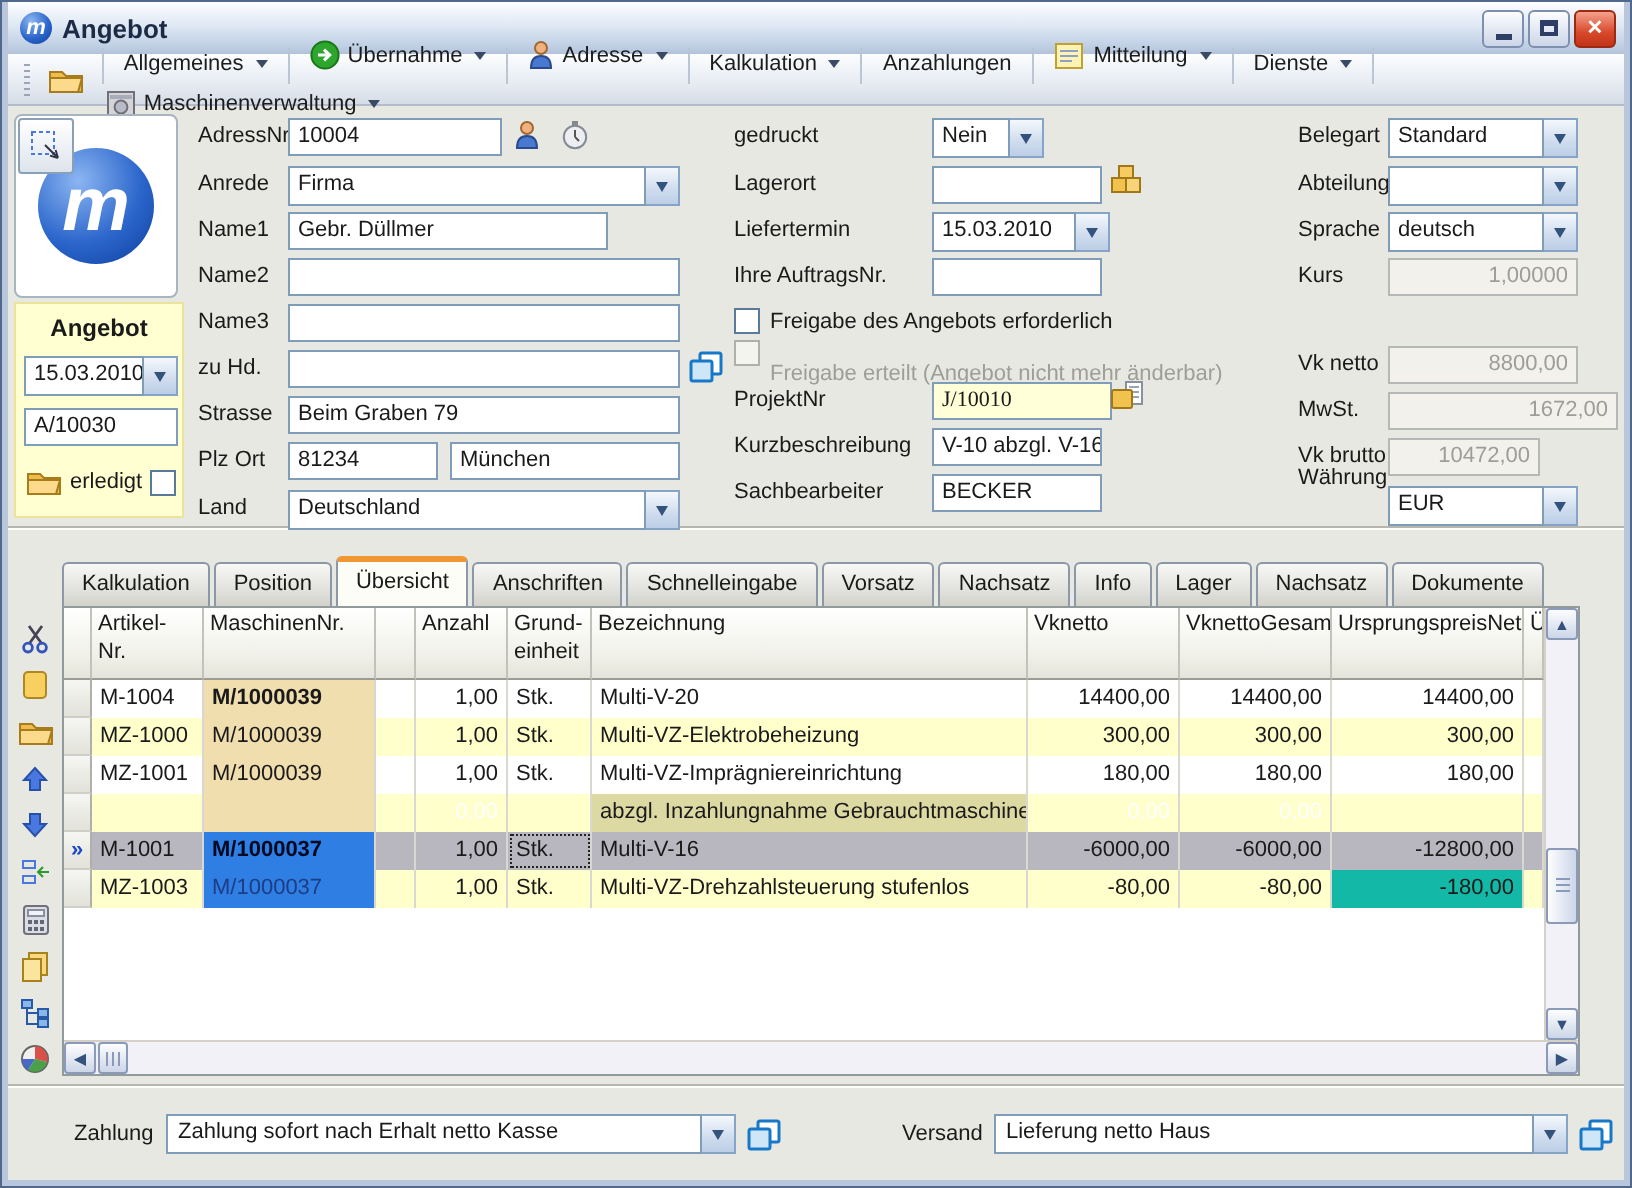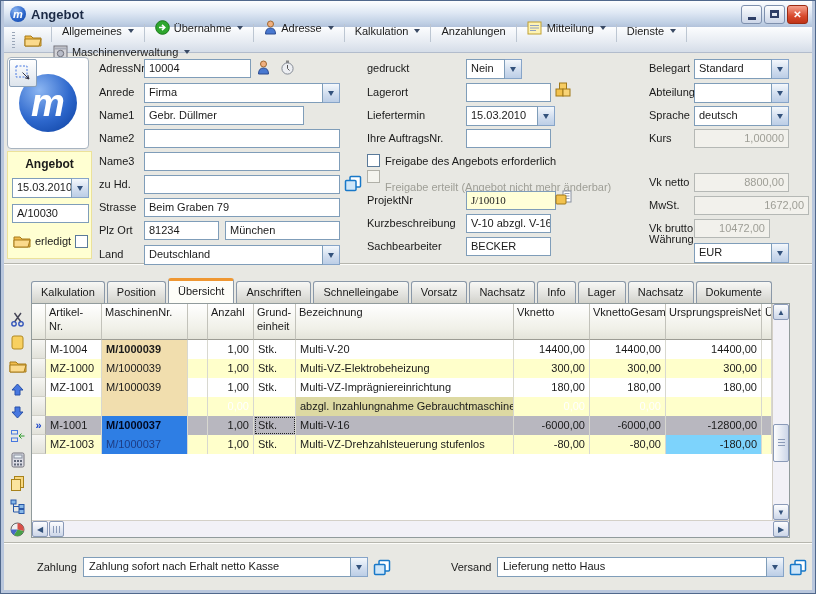--- a/index.html
+++ b/index.html
@@ -531,21 +531,21 @@
               <div class="grow">
                 <div class="rowhdr gcell" style="width: 14px; flex: 0 0 14px;"></div>
                 <div class="gcell" style="width: 56px; flex: 0 0 56px; background: rgb(255, 255, 203);">MZ-1003</div>
                 <div class="gcell" style="width: 86px; flex: 0 0 86px; background: rgb(46, 126, 228); color: rgb(29, 61, 133);">M/1000037</div>
                 <div class="gcell" style="width: 20px; flex: 0 0 20px; background: rgb(255, 255, 203);"></div>
                 <div class="gcell r" style="width: 46px; flex: 0 0 46px; background: rgb(255, 255, 203);">1,00</div>
                 <div class="gcell" style="width: 42px; flex: 0 0 42px; background: rgb(255, 255, 203);">Stk.</div>
                 <div class="gcell" style="width: 218px; flex: 0 0 218px; background: rgb(255, 255, 203);">Multi-VZ-Drehzahlsteuerung stufenlos</div>
                 <div class="gcell r" style="width: 76px; flex: 0 0 76px; background: rgb(255, 255, 203);">-80,00</div>
                 <div class="gcell r" style="width: 76px; flex: 0 0 76px; background: rgb(255, 255, 203);">-80,00</div>
-                <div class="gcell r" style="width: 96px; flex: 0 0 96px; background: #7dd3fc;">-180,00</div>
+                <div class="gcell r" style="width: 96px; flex: 0 0 96px; background: #14b8a6;">-180,00</div>
                 <div class="gcell" style="width: 10px; flex: 0 0 10px; background: rgb(255, 255, 203);"></div>
               </div>
             </div>
         </div>
         <div class="vscroll">
           <div class="sbtn" style="margin:0;">▲</div>
           <div class="vthumb">
               <div class="griplines"></div>
             </div>
           <div class="sbtn" style="position:absolute; bottom:0;">▼</div>

